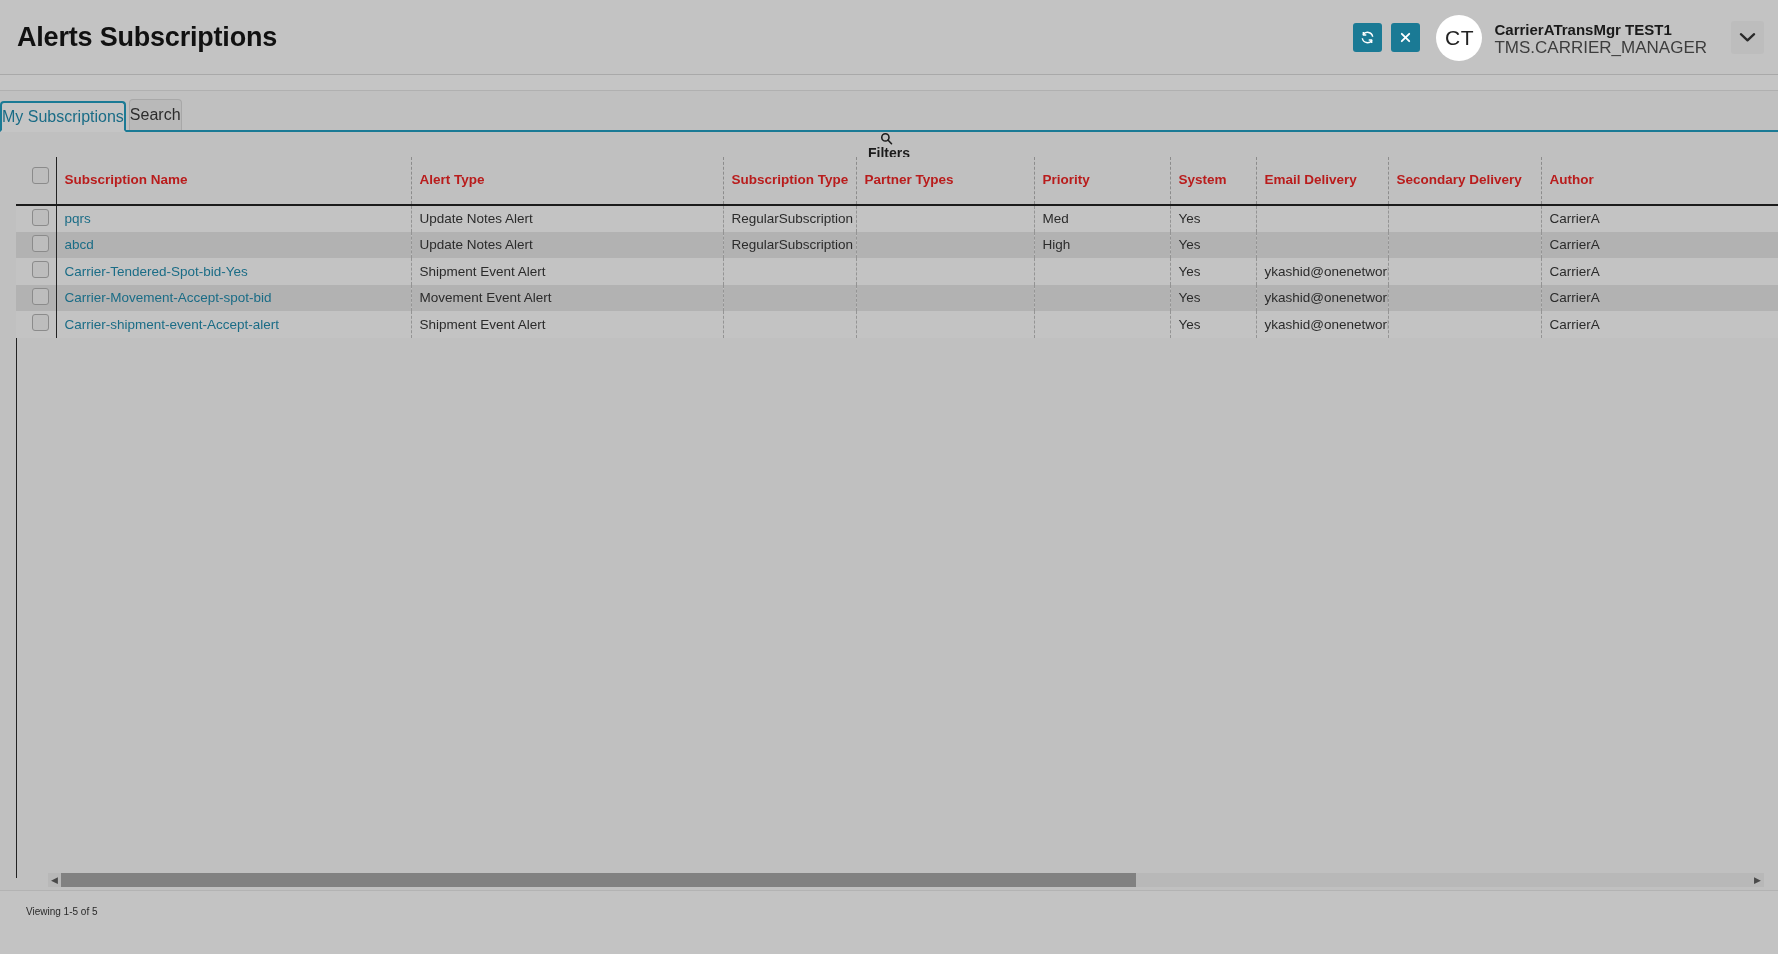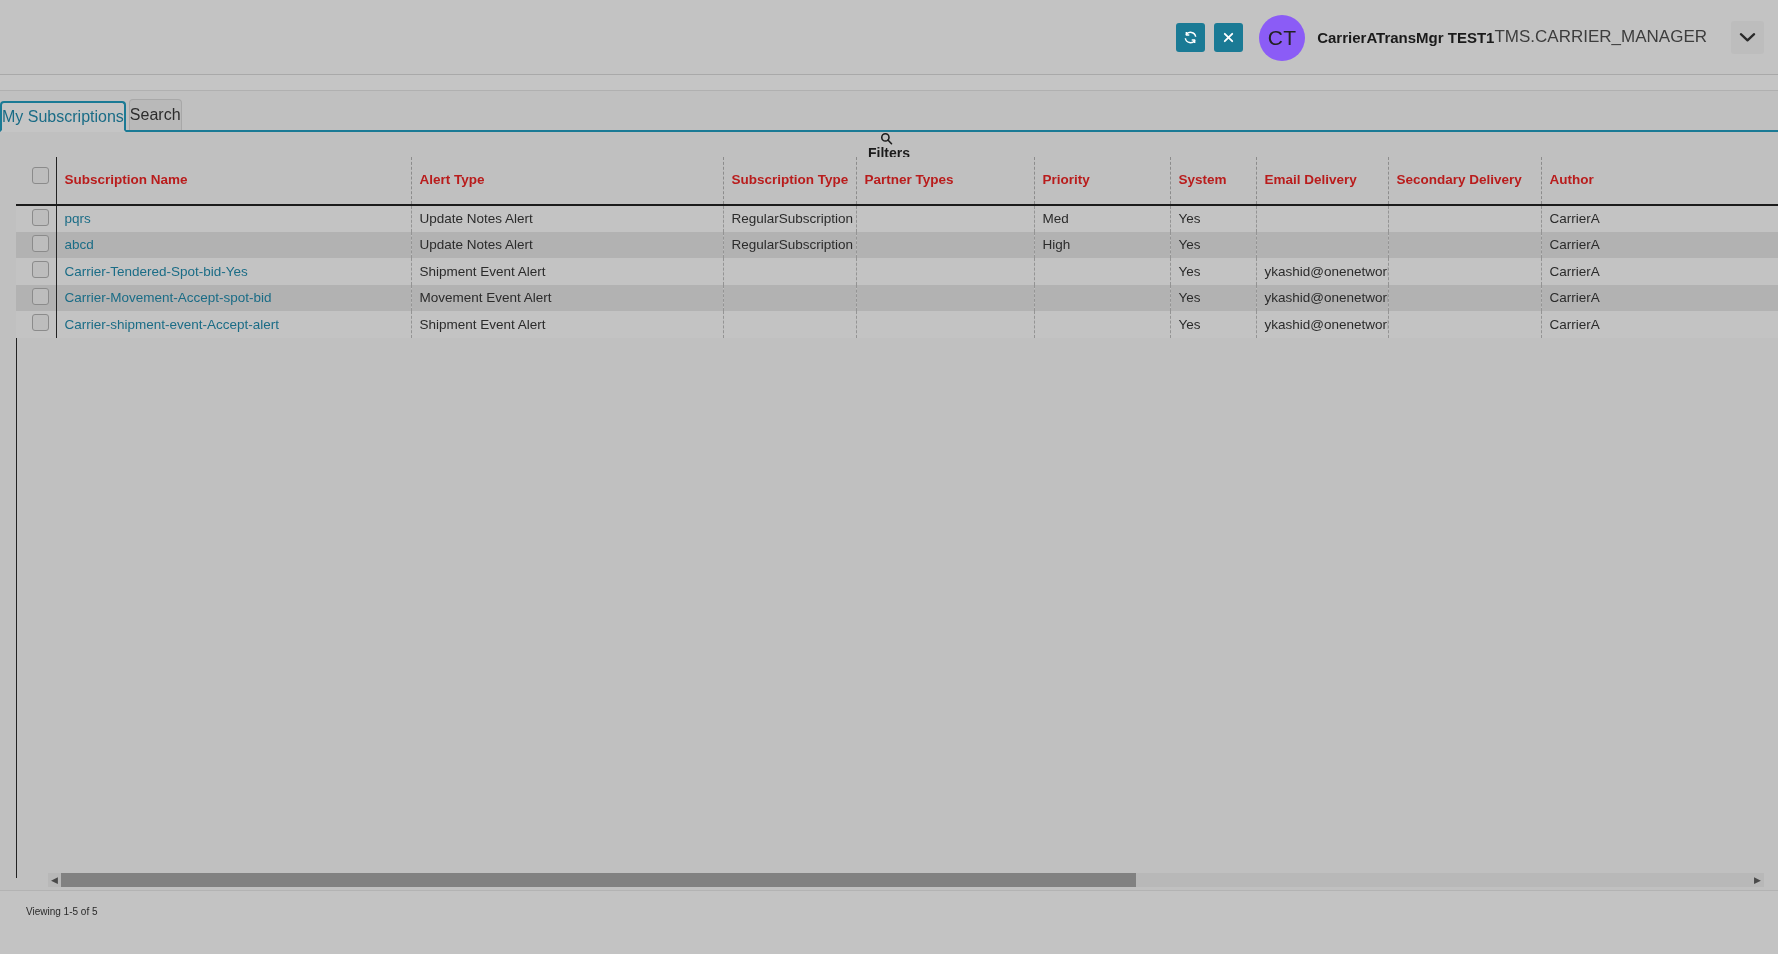--- a/index.html
+++ b/index.html
@@ -33,26 +33,26 @@
     background: #1a7a95;
     border: none; border-radius: 3px;
     color: #fff; font-size: 16px; line-height: 29px;
     text-align: center; cursor: pointer;
     margin-right: 9px;
     display: flex; align-items: center; justify-content: center;
   }
   .icon-btn svg { display:block; }
   .avatar {
     width: 46px; height: 46px; border-radius: 50%;
-    background: #8b5cf6;
+    background: #ffffff;
     display: flex; align-items: center; justify-content: center;
     font-size: 21px; color: #222; letter-spacing: 0.5px;
     margin-left: 7px; margin-right: 12px;
   }
-  .user-block { display: flex; justify-content: center; }
+  .user-block { display: flex; flex-direction: column; justify-content: center; }
   .user-name { font-size: 15px; font-weight: bold; color: #1a1a1a; line-height: 19px; }
   .user-role { font-size: 17px; color: #3d3d3d; line-height: 17px; }
   .chev-btn {
     width: 33px; height: 33px; margin-left: 24px;
     background: #bdbdbd; border: none; border-radius: 3px;
     display: flex; align-items: center; justify-content: center;
     cursor: pointer;
   }
 
   
@@ -211,20 +211,21 @@
     position: relative; z-index: 2;
     margin: 0 3px;
   }
   .btn.disabled { background: #5b9aa9; color: #d2e4ea; cursor: default; }
   .btn .caret { margin-left: 10px; font-size: 9px; }
 </style>
 </head>
 <body>
 
 <div class="app-header">
+  <div class="page-title">Alerts Subscriptions</div>
 
   <div class="header-right">
     <button class="icon-btn" title="refresh">
       <svg width="15" height="15" viewBox="0 0 16 16" fill="none" stroke="#fff" stroke-width="1.6">
         <path d="M13.5 7.2A5.5 5.5 0 0 0 3.3 5.3"></path>
           <path d="M2.5 8.8A5.5 5.5 0 0 0 12.7 10.7"></path>
         <path d="M3.6 2.2v3.1h3.1" stroke-linejoin="round"></path>
           <path d="M12.4 13.8v-3.1H9.3" stroke-linejoin="round"></path>
       </svg>
     </button>

